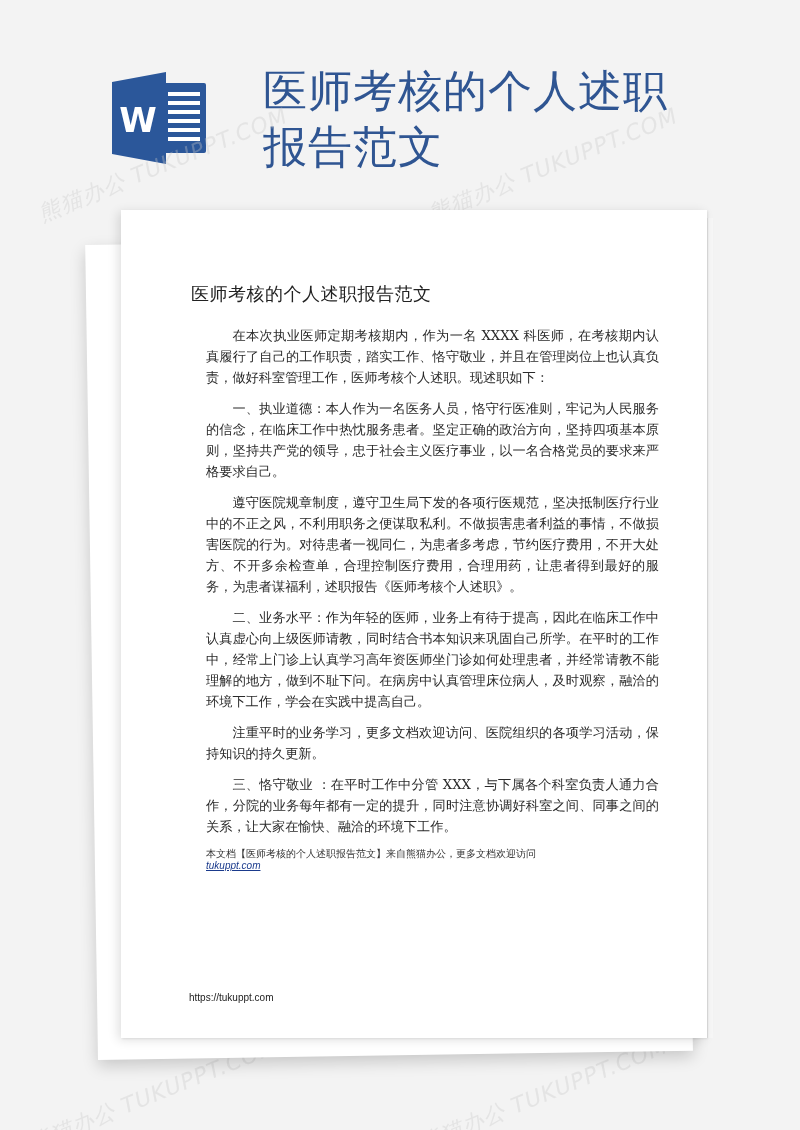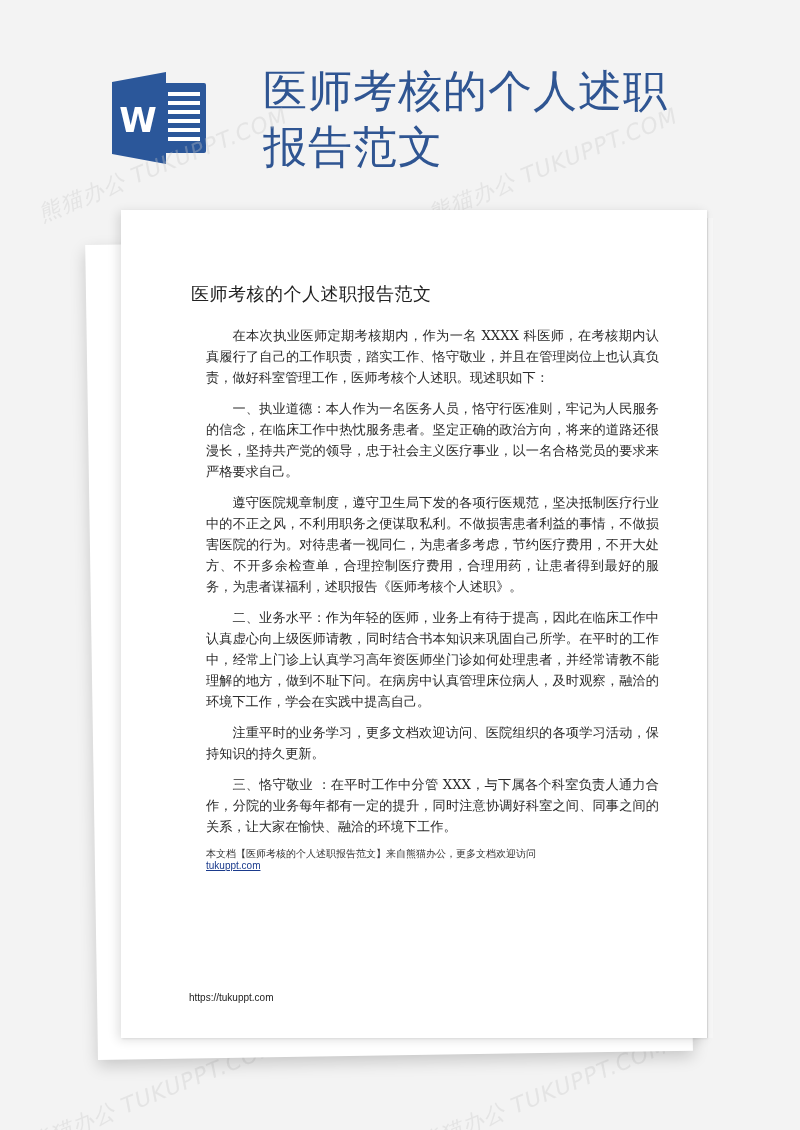--- a/index.html
+++ b/index.html
@@ -34,21 +34,21 @@
     .doc-title {
       position: absolute; left: 70px; top: 72px;
       font-size: 18px; color: #222; letter-spacing: 0.5px;
     }
     .body-text { position: absolute; left: 85px; top: 115px; width: 453px; }
     .para {
       font-size: 13.2px; line-height: 21px; color: #2a2a2a;
       text-indent: 2em; margin: 0 0 10px 0; text-align: justify;
     }
     .footer-note { font-size: 10px; line-height: 13px; color: #333; margin-top: 2px; }
-    .footer-link { font-family: "Liberation Sans", sans-serif; font-size: 10px; color: #1a3a8c; text-decoration: underline; display: block; }
+    .footer-link { font-family: "Liberation Sans", sans-serif; font-size: 10px; color: #1a3a8c; text-decoration: underline; display: block; font-style: italic; }
     .page-url {
       position: absolute; left: 68px; top: 782px;
       font-family: "Liberation Sans", sans-serif; font-size: 10px; color: #222;
     }
     .watermark {
       position: absolute; font-family: "DejaVu Sans", sans-serif; font-size: 22px;
       color: rgba(200,200,200,0.35); transform: rotate(-22deg); white-space: nowrap;
       font-style: italic; pointer-events: none; letter-spacing: 1px;
     }
   </style>
@@ -79,21 +79,21 @@
 <div class="watermark" style="left:20px; top:1080px;">熊猫办公 TUKUPPT.COM</div>
 <div class="watermark" style="left:410px; top:1080px;">熊猫办公 TUKUPPT.COM</div>
 
 <div class="back-sheet"></div>
 <div class="page-edge"></div>
 
 <div class="page">
   <div class="doc-title">医师考核的个人述职报告范文</div>
   <div class="body-text">
     <p class="para">在本次执业医师定期考核期内，作为一名 XXXX 科医师，在考核期内认真履行了自己的工作职责，踏实工作、恪守敬业，并且在管理岗位上也认真负责，做好科室管理工作，医师考核个人述职。现述职如下：</p>
-    <p class="para">一、执业道德：本人作为一名医务人员，恪守行医准则，牢记为人民服务的信念，在临床工作中热忱服务患者。坚定正确的政治方向，将来的道路还很漫长，坚持共产党的领导，忠于社会主义医疗事业，以一名合格党员的要求来严格要求自己。</p>
+    <p class="para">一、执业道德：本人作为一名医务人员，恪守行医准则，牢记为人民服务的信念，在临床工作中热忱服务患者。坚定正确的政治方向，坚持四项基本原则，坚持共产党的领导，忠于社会主义医疗事业，以一名合格党员的要求来严格要求自己。</p>
     <p class="para">遵守医院规章制度，遵守卫生局下发的各项行医规范，坚决抵制医疗行业中的不正之风，不利用职务之便谋取私利。不做损害患者利益的事情，不做损害医院的行为。对待患者一视同仁，为患者多考虑，节约医疗费用，不开大处方、不开多余检查单，合理控制医疗费用，合理用药，让患者得到最好的服务，为患者谋福利，述职报告《医师考核个人述职》。</p>
     <p class="para">二、业务水平：作为年轻的医师，业务上有待于提高，因此在临床工作中认真虚心向上级医师请教，同时结合书本知识来巩固自己所学。在平时的工作中，经常上门诊上认真学习高年资医师坐门诊如何处理患者，并经常请教不能理解的地方，做到不耻下问。在病房中认真管理床位病人，及时观察，融洽的环境下工作，学会在实践中提高自己。</p>
     <p class="para">注重平时的业务学习，更多文档欢迎访问、医院组织的各项学习活动，保持知识的持久更新。</p>
     <p class="para">三、恪守敬业 ：在平时工作中分管 XXX，与下属各个科室负责人通力合作，分院的业务每年都有一定的提升，同时注意协调好科室之间、同事之间的关系，让大家在愉快、融洽的环境下工作。</p>
     <div class="footer-note">本文档【医师考核的个人述职报告范文】来自熊猫办公，更多文档欢迎访问</div>
     <a class="footer-link">tukuppt.com</a>
   </div>
   <div class="page-url">https://tukuppt.com</div>
 </div>
 

